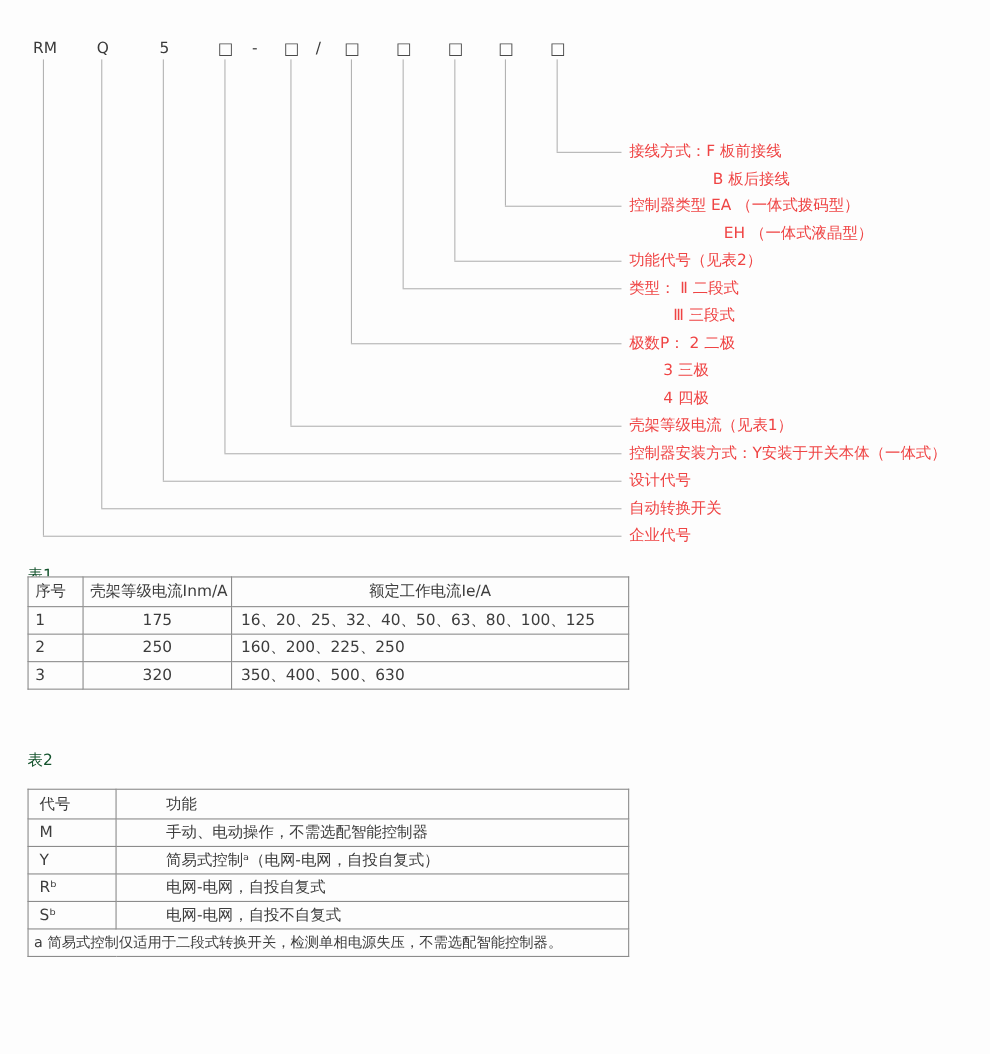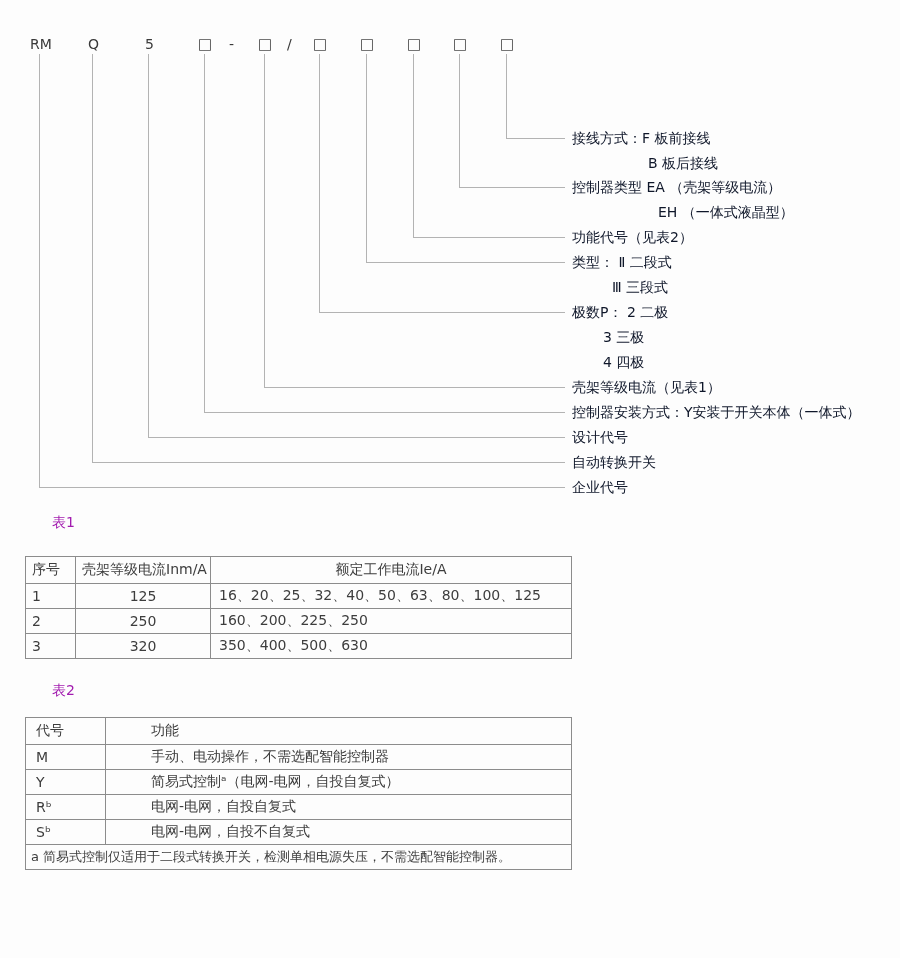--- a/index.html
+++ b/index.html
@@ -2,22 +2,22 @@
 <html><head>
 <meta charset="utf-8">
 <style>
   html,body{margin:0;padding:0;background:#fbfbfb;}
   .page{position:relative;width:900px;height:958px;background:#fdfdfd;
         font-family:"DejaVu Sans","Liberation Sans",sans-serif;color:#3d3d3d;overflow:hidden;}
   .code-part{position:absolute;top:36px;font-size:14px;line-height:17px;color:#3a3a3a;white-space:nowrap;}
   .sq{font-size:15px;color:#4a4a4a;}
   .vline{position:absolute;width:1px;background:#b3b3b3;}
   .hline{position:absolute;height:1px;background:#b3b3b3;}
-  .dlabel{position:absolute;font-size:14px;line-height:18px;white-space:nowrap;color:#0f172a;}
-  .tcap{position:absolute;left:25px;font-size:14px;color:#a21caf;margin-left:27px;}
+  .dlabel{position:absolute;font-size:14px;line-height:18px;white-space:nowrap;color:#ef4444;}
+  .tcap{position:absolute;left:25px;font-size:14px;color:#14532d;}
   table{border-collapse:collapse;position:absolute;background:#fdfdfd;table-layout:fixed;}
   td,th{border:1px solid #8c8c8c;font-weight:normal;font-size:14px;color:#3d3d3d;
         height:24px;padding:0 6px;white-space:nowrap;overflow:hidden;}
   .al{text-align:left;}
   .ac{text-align:center;}
   .pad8{padding-left:8px;}
   .pad10{padding-left:10px;}
   .pad45{padding-left:45px;}
   .note{font-size:13px;padding-left:5px;}
   th{height:26px;}
@@ -57,52 +57,52 @@
   <div class="hline" style="left:366px;top:262px;width:199px"></div>
   <div class="hline" style="left:319px;top:312px;width:246px"></div>
   <div class="hline" style="left:264px;top:387px;width:301px"></div>
   <div class="hline" style="left:204px;top:412px;width:361px"></div>
   <div class="hline" style="left:148px;top:437px;width:417px"></div>
   <div class="hline" style="left:92px;top:462px;width:473px"></div>
   <div class="hline" style="left:39px;top:487px;width:526px"></div>
 
   <div class="dlabel" style="left:572px;top:129px">接线方式：F  板前接线</div>
   <div class="dlabel" style="left:648px;top:154px">B  板后接线</div>
-  <div class="dlabel" style="left:572px;top:178px">控制器类型  EA  （壳架等级电流）</div>
+  <div class="dlabel" style="left:572px;top:178px">控制器类型  EA  （一体式拨码型）</div>
   <div class="dlabel" style="left:658px;top:203px">EH  （一体式液晶型）</div>
   <div class="dlabel" style="left:572px;top:228px">功能代号（见表2）</div>
   <div class="dlabel" style="left:572px;top:253px">类型：  Ⅱ  二段式</div>
   <div class="dlabel" style="left:612px;top:278px">Ⅲ  三段式</div>
   <div class="dlabel" style="left:572px;top:303px">极数P：  2  二极</div>
   <div class="dlabel" style="left:603px;top:328px">3  三极</div>
   <div class="dlabel" style="left:603px;top:353px">4  四极</div>
   <div class="dlabel" style="left:572px;top:378px">壳架等级电流（见表1）</div>
   <div class="dlabel" style="left:572px;top:403px">控制器安装方式：Y安装于开关本体（一体式）</div>
   <div class="dlabel" style="left:572px;top:428px">设计代号</div>
   <div class="dlabel" style="left:572px;top:453px">自动转换开关</div>
   <div class="dlabel" style="left:572px;top:478px">企业代号</div>
 
   <div class="tcap" style="top:514px">表1</div>
-  <table style="left:25px;top:556px;width:546px">
+  <table style="left:25px;top:524px;width:546px">
     <colgroup>
         <col style="width:50px">
         <col style="width:135px">
         <col style="width:361px">
       </colgroup>
     <thead>
       <tr>
         <th class="al">序号</th>
         <th class="ac">壳架等级电流Inm/A</th>
         <th class="ac">额定工作电流Ie/A</th>
       </tr>
     </thead>
     <tbody>
       <tr>
         <td class="al">1</td>
-        <td class="ac">125</td>
+        <td class="ac">175</td>
         <td class="al pad8">16、20、25、32、40、50、63、80、100、125</td>
       </tr>
       <tr>
         <td class="al">2</td>
         <td class="ac">250</td>
         <td class="al pad8">160、200、225、250</td>
       </tr>
       <tr>
         <td class="al">3</td>
         <td class="ac">320</td>

